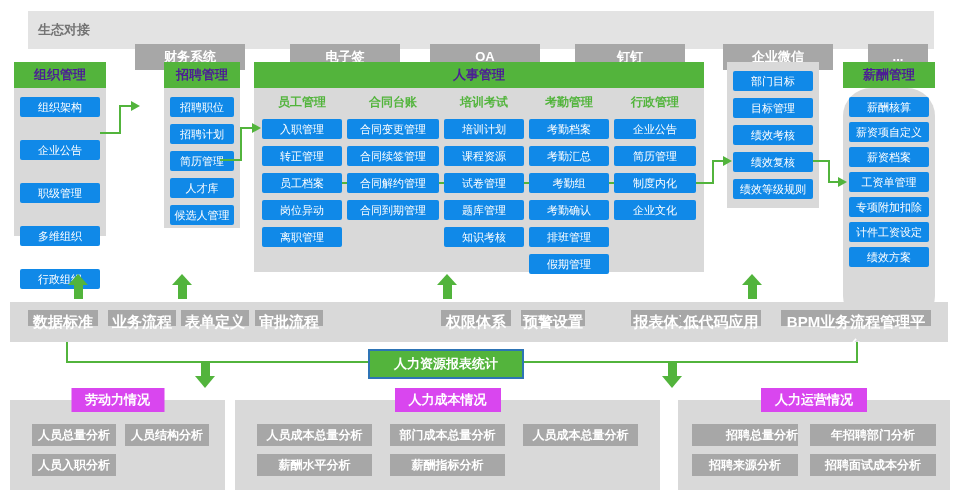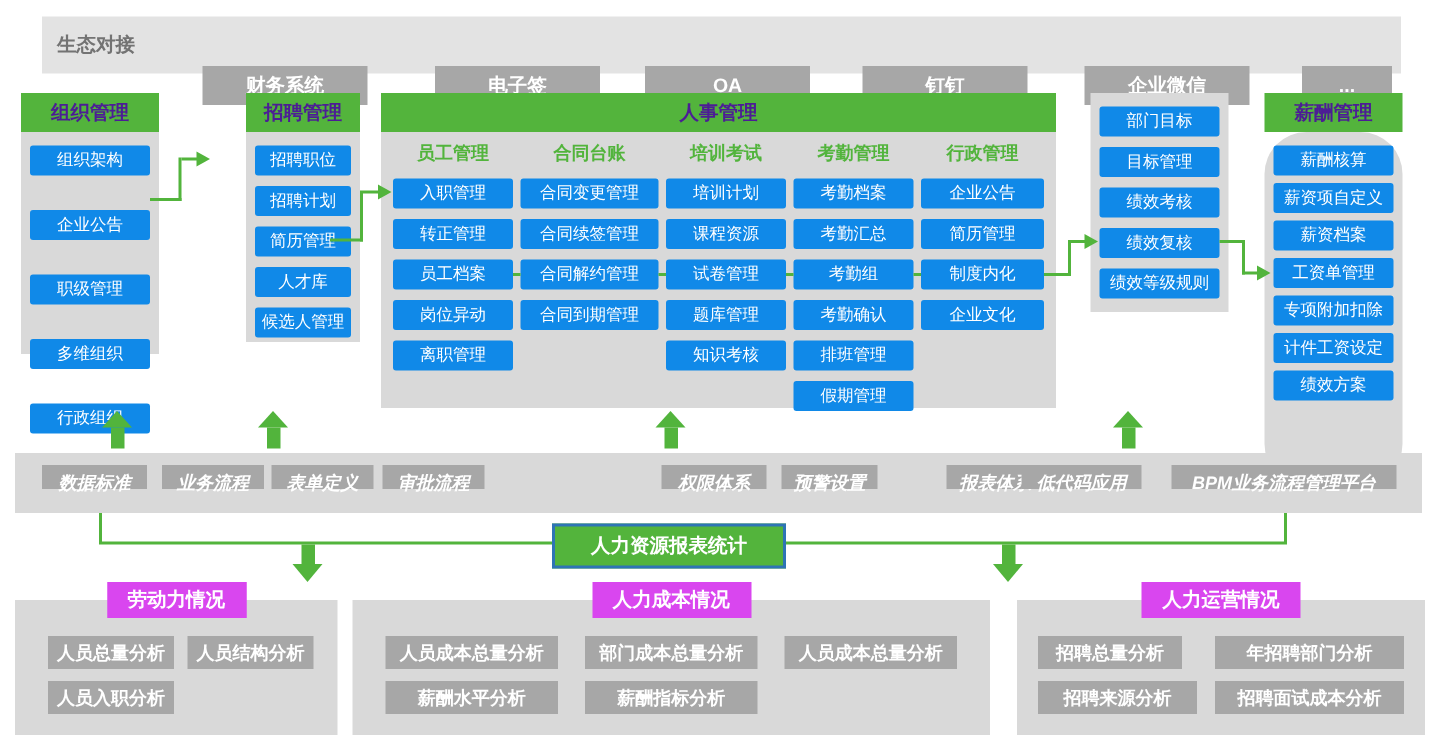--- a/index.html
+++ b/index.html
@@ -14,21 +14,21 @@
   .col{position:absolute;top:62px;}
   .col-header{height:26px;line-height:26px;text-align:center;background:#53b43c;color:#4c1d95;font-weight:bold;font-size:13px;}
   .col-body{background:#d9d9d9;display:flex;flex-direction:column;gap:7px;padding:9px 6px 0 6px;box-sizing:border-box;}
   .col-body.tight{gap:5px;}
   .blue-item{height:20px;min-height:20px;line-height:20px;text-align:center;background:#1089e8;color:#fff;font-size:11px;border-radius:2px;}
   .hr-body{position:relative;background:#d9d9d9;height:184px;}
   .group{position:absolute;top:4px;display:flex;flex-direction:column;gap:7px;}
   .g-title{height:20px;line-height:20px;text-align:center;color:#52b43c;font-weight:bold;font-size:12px;}
   
   .platform-band{position:absolute;left:10px;top:302px;width:938px;height:40px;background:#d9d9d9;}
-  .platform-band .gray-btn{top:8px;height:16px;line-height:24px;font-size:12px;font-style:italic;}
+  .platform-band .gray-btn{top:8px;height:16px;line-height:24px;font-size:15px;}
   
   .cline{position:absolute;background:#52b43c;}
   .arr-r{position:absolute;width:0;height:0;border-top:5px solid transparent;border-bottom:5px solid transparent;border-left:9px solid #52b43c;}
   .arrow-up{position:absolute;width:20px;}
   .arrow-up .head{width:0;height:0;border-left:10px solid transparent;border-right:10px solid transparent;border-bottom:11px solid #52b43c;}
   .arrow-up .shaft{width:9px;height:14px;background:#52b43c;margin:0 auto;}
   .arrow-down{position:absolute;width:20px;}
   .arrow-down .shaft{width:9px;height:13px;background:#52b43c;margin:0 auto;}
   .arrow-down .head{width:0;height:0;border-left:10px solid transparent;border-right:10px solid transparent;border-top:12px solid #52b43c;}
   
@@ -224,19 +224,19 @@
     <div class="panel-header">人力成本情况</div>
     <div class="gray-btn" style="left:22px;top:24px;width:115px;">人员成本总量分析</div>
     <div class="gray-btn" style="left:155px;top:24px;width:115px;">部门成本总量分析</div>
     <div class="gray-btn" style="left:288px;top:24px;width:115px;">人员成本总量分析</div>
     <div class="gray-btn" style="left:22px;top:54px;width:115px;">薪酬水平分析</div>
     <div class="gray-btn" style="left:155px;top:54px;width:115px;">薪酬指标分析</div>
   </div>
 
   <div class="panel" style="left:678px;width:272px;">
     <div class="panel-header">人力运营情况</div>
-    <div class="gray-btn" style="left:14px;top:24px;width:96px;">招聘总量分析</div>
+    <div class="gray-btn" style="left:14px;top:24px;width:106px;text-align:right;">招聘总量分析</div>
     <div class="gray-btn" style="left:132px;top:24px;width:126px;">年招聘部门分析</div>
     <div class="gray-btn" style="left:14px;top:54px;width:106px;">招聘来源分析</div>
     <div class="gray-btn" style="left:132px;top:54px;width:126px;">招聘面试成本分析</div>
   </div>
 
 </div>
 
 </body></html>

